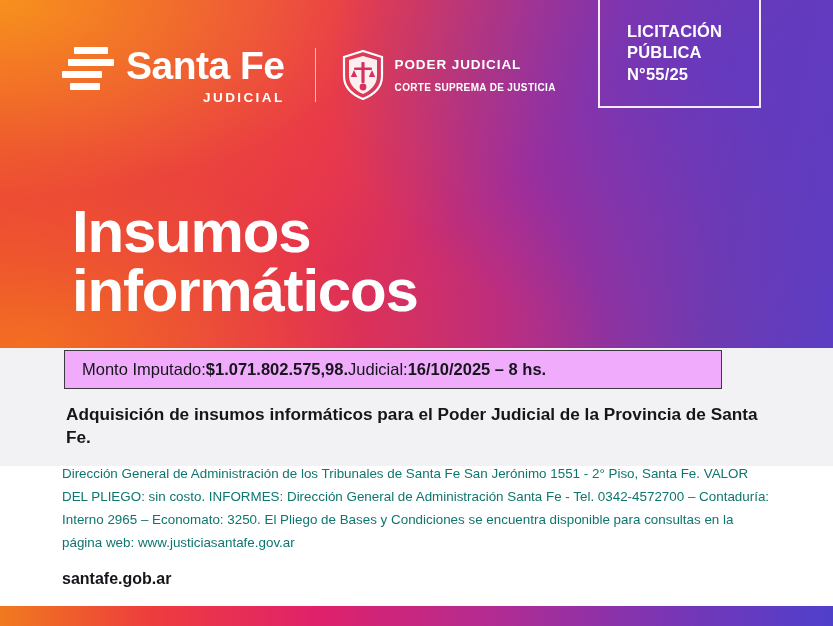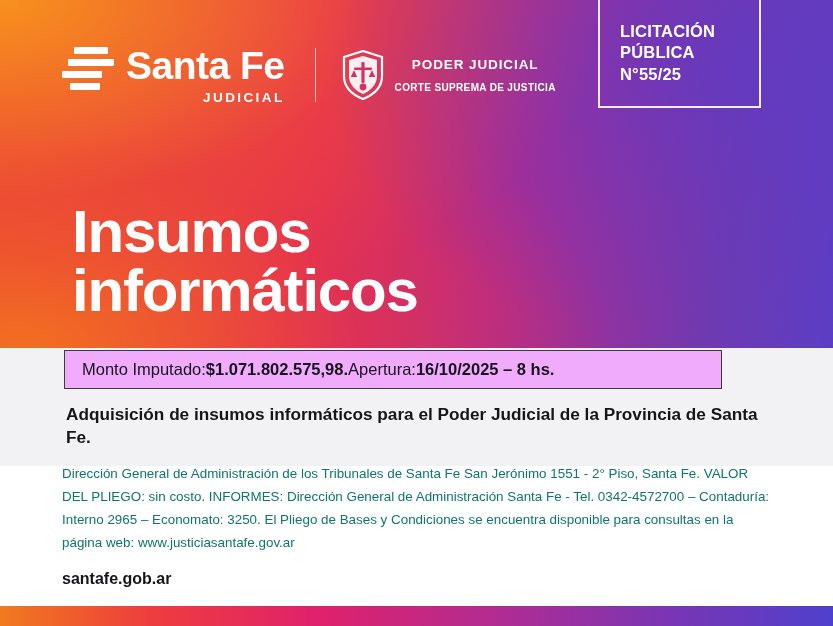--- a/index.html
+++ b/index.html
@@ -93,21 +93,20 @@
   }
   .divider-v {
     width: 1px;
     height: 54px;
     background: rgba(255,255,255,0.65);
     margin: 0 26px 0 30px;
   }
   .pj {
     display: flex;
     align-items: center;
-    text-align: center;
   }
   .pj-shield {
     width: 42px;
     height: 50px;
     margin-right: 11px;
     position: relative;
   }
   .pj-text {
     display: flex;
     flex-direction: column;
@@ -134,21 +133,21 @@
     left: 598px;
     width: 163px;
     height: 108px;
     border: 2px solid rgba(255,255,255,0.9);
     border-top: none;
     box-sizing: border-box;
     z-index: 3;
     display: flex;
     flex-direction: column;
     justify-content: center;
-    padding-left: 20px;
+    padding-left: 27px;
   }
   .lic-box span {
     display: block;
     color: #ffffff;
     font-size: 16.5px;
     font-weight: bold;
     line-height: 1.3;
     letter-spacing: 0.2px;
   }
 
@@ -289,21 +288,21 @@
   <div class="main-title">
     <span>Insumos</span>
     <span>informáticos</span>
   </div>
 
   <div class="band"></div>
 
   <div class="amount-box">
     <span>Monto Imputado: </span>
       <b>$1.071.802.575,98.</b>
-      <span> Apertura: </span>
+      <span> Judicial: </span>
       <b>16/10/2025 – 8 hs.</b>
   </div>
 
   <div class="subtitle">Adquisición de insumos informáticos para el Poder Judicial de la Provincia de Santa Fe.</div>
 
   <div class="body-text">Dirección General de Administración de los Tribunales de Santa Fe San Jerónimo 1551 - 2° Piso, Santa Fe. VALOR DEL PLIEGO: sin costo. INFORMES: Dirección General de Administración Santa Fe - Tel. 0342-4572700 – Contaduría: Interno 2965 – Economato: 3250. El Pliego de Bases y Condiciones se encuentra disponible para consultas en la página web: www.justiciasantafe.gov.ar</div>
 
   <div class="site">santafe.gob.ar</div>
 
   <div class="footer-bar"></div>

